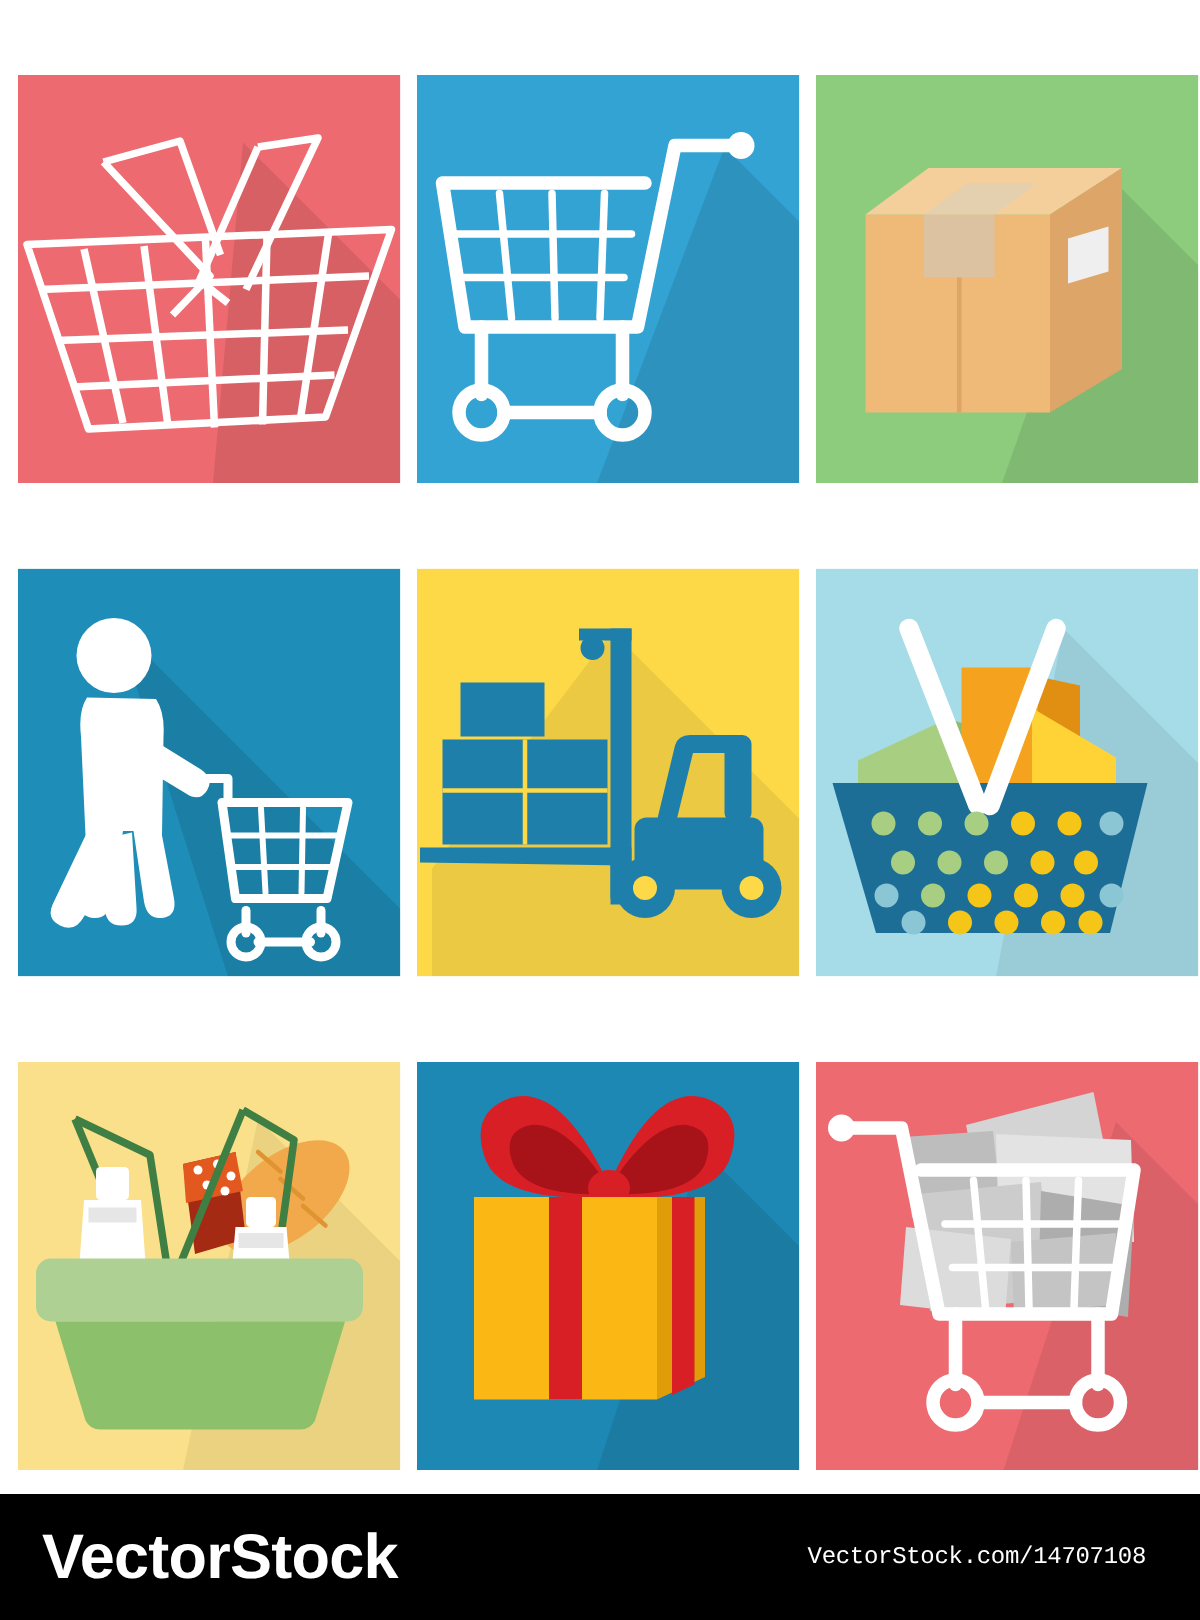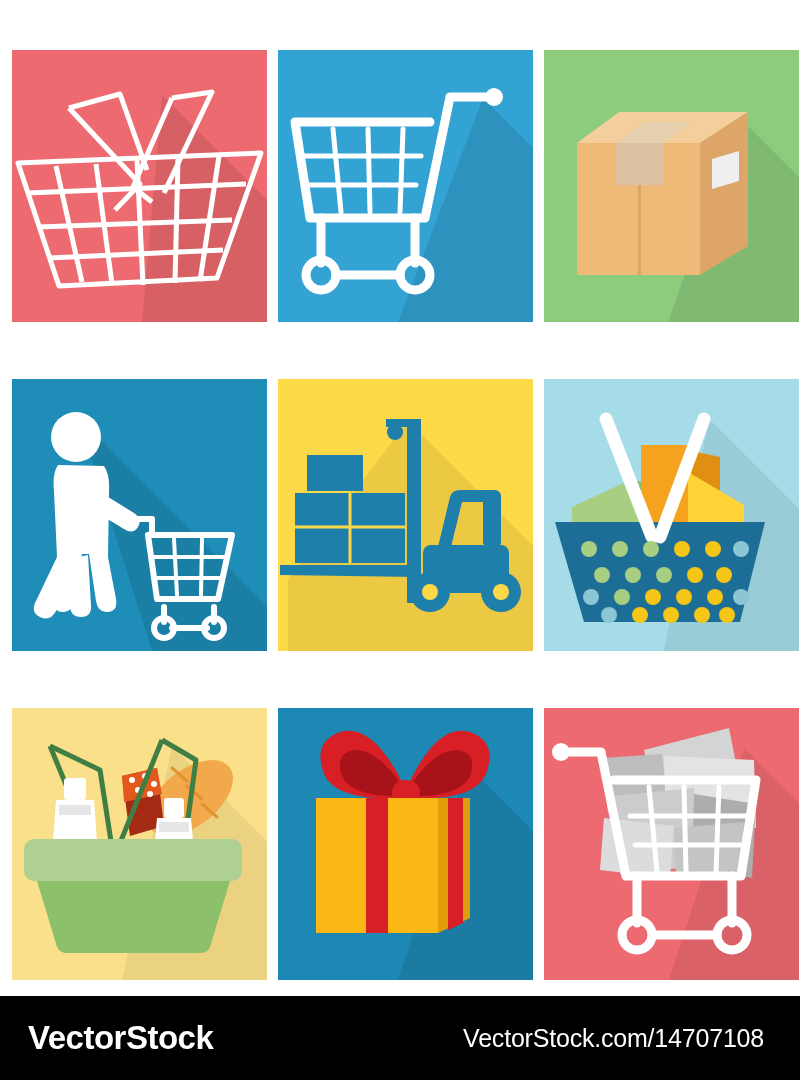--- a/index.html
+++ b/index.html
@@ -53,30 +53,30 @@
     height: 84px;
     background: #000000;
     display: flex;
     align-items: center;
     justify-content: space-between;
     box-sizing: border-box;
     padding: 0 36px 0 28px;
   }
   .brand {
     color: #ffffff;
-    font-size: 33px;
+    font-size: 42px;
     font-weight: bold;
     letter-spacing: -0.5px;
     font-family: "Liberation Sans", sans-serif;
     text-align: right;
   }
   .url {
     color: #ffffff;
-    font-size: 25px;
-    font-family: Liberation Sans, sans-serif;
+    font-size: 16px;
+    font-family: Liberation Mono, monospace;
     letter-spacing: -0.2px;
   }
 </style>
 </head>
 <body>
 
 <div id="stage">
 
   <div class="grid">
 

